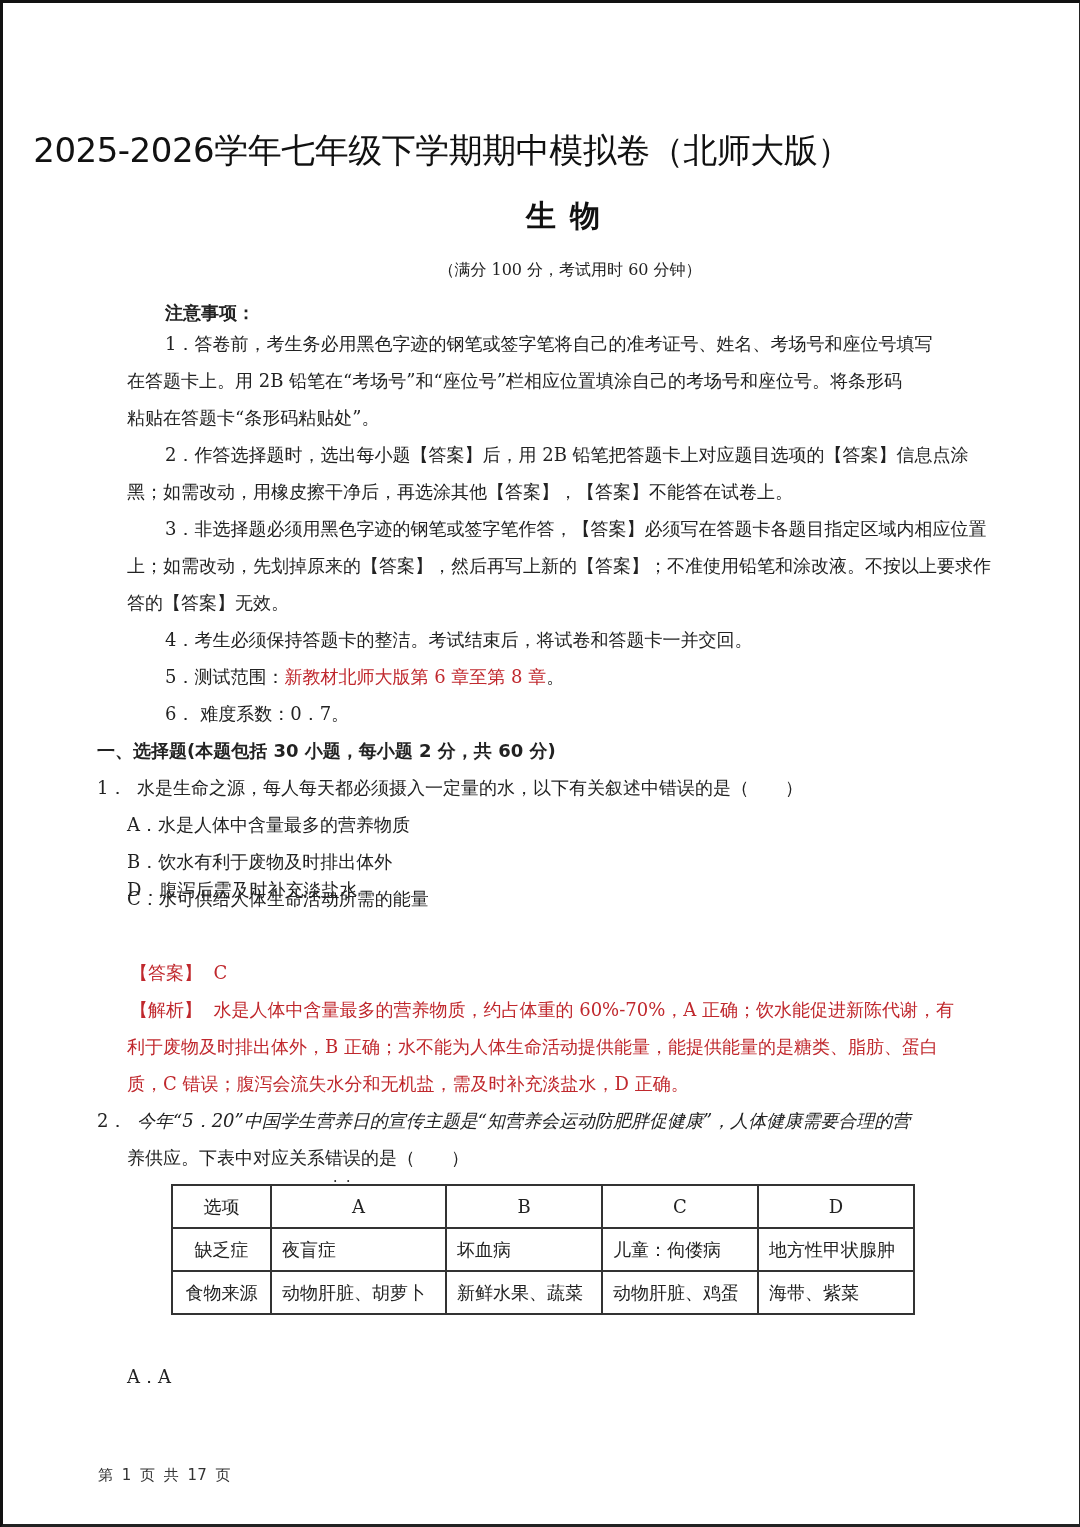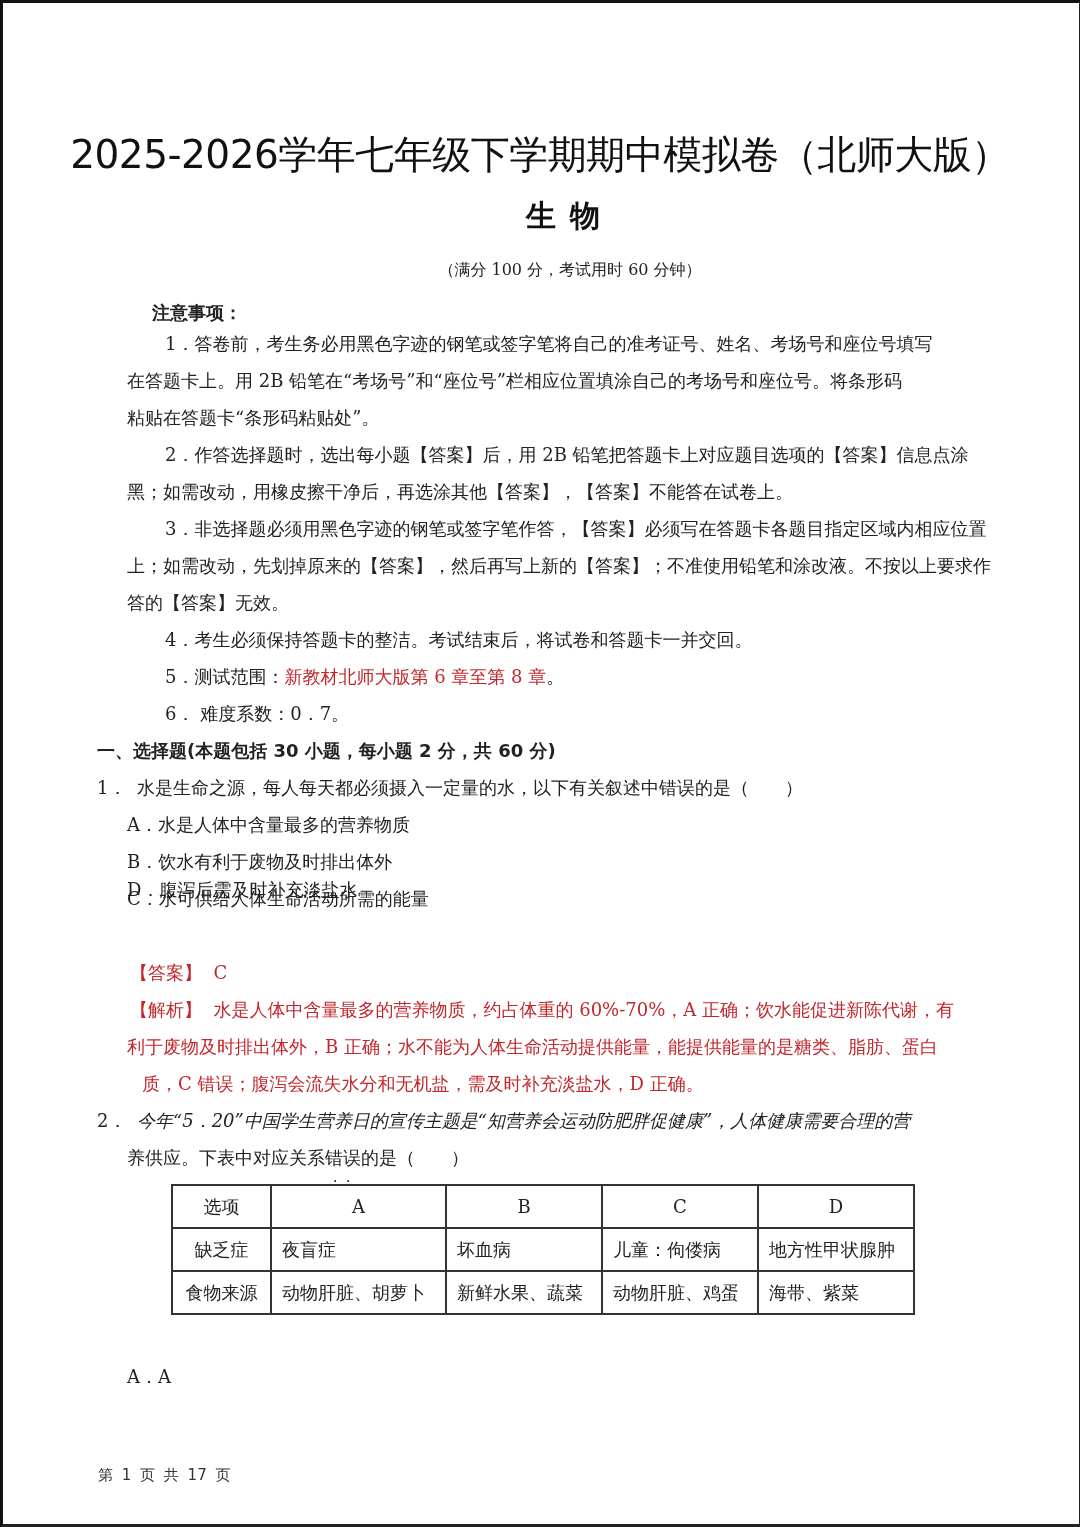--- a/index.html
+++ b/index.html
@@ -3,22 +3,22 @@
 <meta charset="utf-8">
 <style>
   html, body { margin:0; padding:0; }
   body {
     width:1080px; height:1527px; background:#fff; position:relative; overflow:hidden;
     font-family:"DejaVu Serif","Liberation Serif",serif; color:#222;
   }
   .frame { position:absolute; left:0; top:0; width:1076px; height:1521px;
     border-top:3px solid #111; border-left:3px solid #111; border-right:3px solid #222; border-bottom:4px solid #222; box-sizing:content-box; }
   .abs { position:absolute; white-space:nowrap; }
-  .title { left:0; width:1080px; top:128px; text-align:center; font-family:"DejaVu Sans","Liberation Sans",sans-serif;
-    font-size:39px; color:#111; letter-spacing:-0.5px; }
+  .title { left:0; width:884px; top:128px; text-align:center; font-family:"DejaVu Sans","Liberation Sans",sans-serif;
+    font-size:34px; color:#111; letter-spacing:-0.5px; }
   .subject { left:0; width:1140px; top:196px; text-align:center; font-family:"DejaVu Sans","Liberation Sans",sans-serif;
     font-size:30px; font-weight:bold; color:#111; letter-spacing:14px; }
   .info { left:0; width:1140px; top:260px; text-align:center; font-size:16px; color:#222; }
   .t { font-size:18px; line-height:37px; color:#222; }
   .bold { font-weight:bold; font-family:"DejaVu Sans","Liberation Sans",sans-serif; }
   .red { color:#c0282d; }
   .line { left:127px; }
   .ind { left:165px; }
   .qnum { left:97px; }
   .opt { left:127px; }
@@ -31,21 +31,21 @@
 </style>
 </head>
 <body>
 
 <div class="frame"></div>
 
 <div class="abs title">2025-2026学年七年级下学期期中模拟卷（北师大版）</div>
 <div class="abs subject">生物</div>
 <div class="abs info">（满分 100 分，考试用时 60 分钟）</div>
 
-<div class="abs t bold" style="left:152px; top:294px;">注意事项：</div>
+<div class="abs t bold" style="left:165px; top:294px;">注意事项：</div>
 
 <div class="abs t ind" style="top:325px;">1．答卷前，考生务必用黑色字迹的钢笔或签字笔将自己的准考证号、姓名、考场号和座位号填写</div>
 <div class="abs t line" style="top:362px;">在答题卡上。用 2B 铅笔在“考场号”和“座位号”栏相应位置填涂自己的考场号和座位号。将条形码</div>
 <div class="abs t line" style="top:399px;">粘贴在答题卡“条形码粘贴处”。</div>
 
 <div class="abs t ind" style="top:436px;">2．作答选择题时，选出每小题【答案】后，用 2B 铅笔把答题卡上对应题目选项的【答案】信息点涂</div>
 <div class="abs t line" style="top:473px;">黑；如需改动，用橡皮擦干净后，再选涂其他【答案】，【答案】不能答在试卷上。</div>
 
 <div class="abs t ind" style="top:510px;">3．非选择题必须用黑色字迹的钢笔或签字笔作答，【答案】必须写在答题卡各题目指定区域内相应位置</div>
 <div class="abs t line" style="top:547px;">上；如需改动，先划掉原来的【答案】，然后再写上新的【答案】；不准使用铅笔和涂改液。不按以上要求作</div>
@@ -68,21 +68,21 @@
 <div class="abs t opt" style="top:880px;">C．水可供给人体生命活动所需的能量</div>
 <div class="abs t opt" style="top:871px;">D．腹泻后需及时补充淡盐水</div>
 
 <div class="abs t red" style="left:130px; top:954px;">
   <span>【答案】</span>&nbsp;&nbsp;<span>C</span>
 </div>
 <div class="abs t red" style="left:130px; top:991px;">
   <span>【解析】</span>&nbsp;&nbsp;<span>水是人体中含量最多的营养物质，约占体重的 60%-70%，A 正确；饮水能促进新陈代谢，有</span>
 </div>
 <div class="abs t red line" style="top:1028px;text-align:right;">利于废物及时排出体外，B 正确；水不能为人体生命活动提供能量，能提供能量的是糖类、脂肪、蛋白</div>
-<div class="abs t red line" style="top:1065px;margin-left:15px;">质，C 错误；腹泻会流失水分和无机盐，需及时补充淡盐水，D 正确。</div>
+<div class="abs t red line" style="top:1065px;">质，C 错误；腹泻会流失水分和无机盐，需及时补充淡盐水，D 正确。</div>
 
 <div class="abs t qnum" style="top:1102px;">2．</div>
 <div class="abs t" style="left:137px; top:1102px;font-style:italic;">今年“5．20”中国学生营养日的宣传主题是“知营养会运动防肥胖促健康”，人体健康需要合理的营</div>
 <div class="abs t line" style="top:1139px;">
   <span>养供应。下表中对应关系</span><span class="emph">错误</span><span>的是（　　）</span>
 </div>
 
 <table class="nut">
   <tbody>
       <tr>

